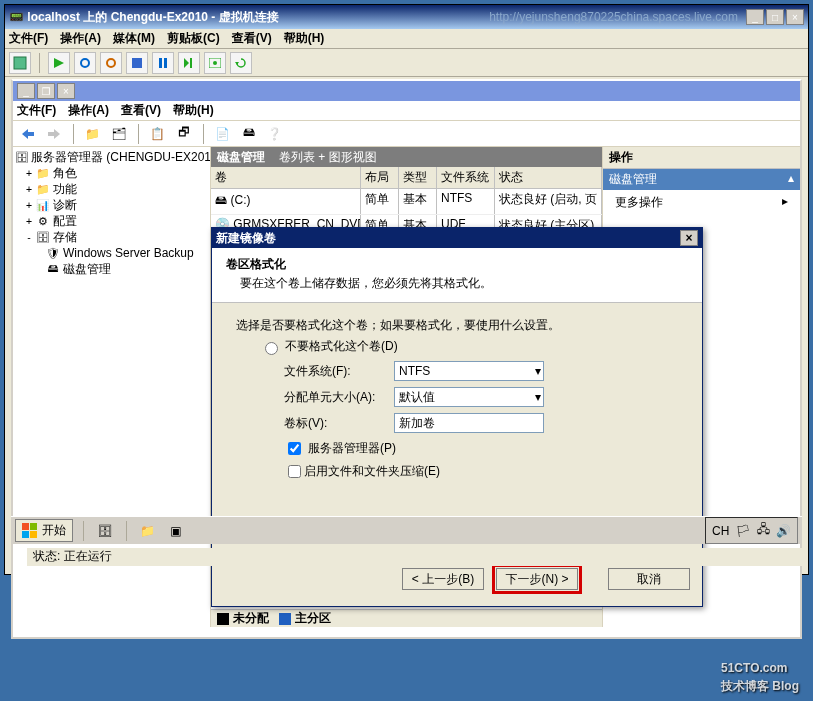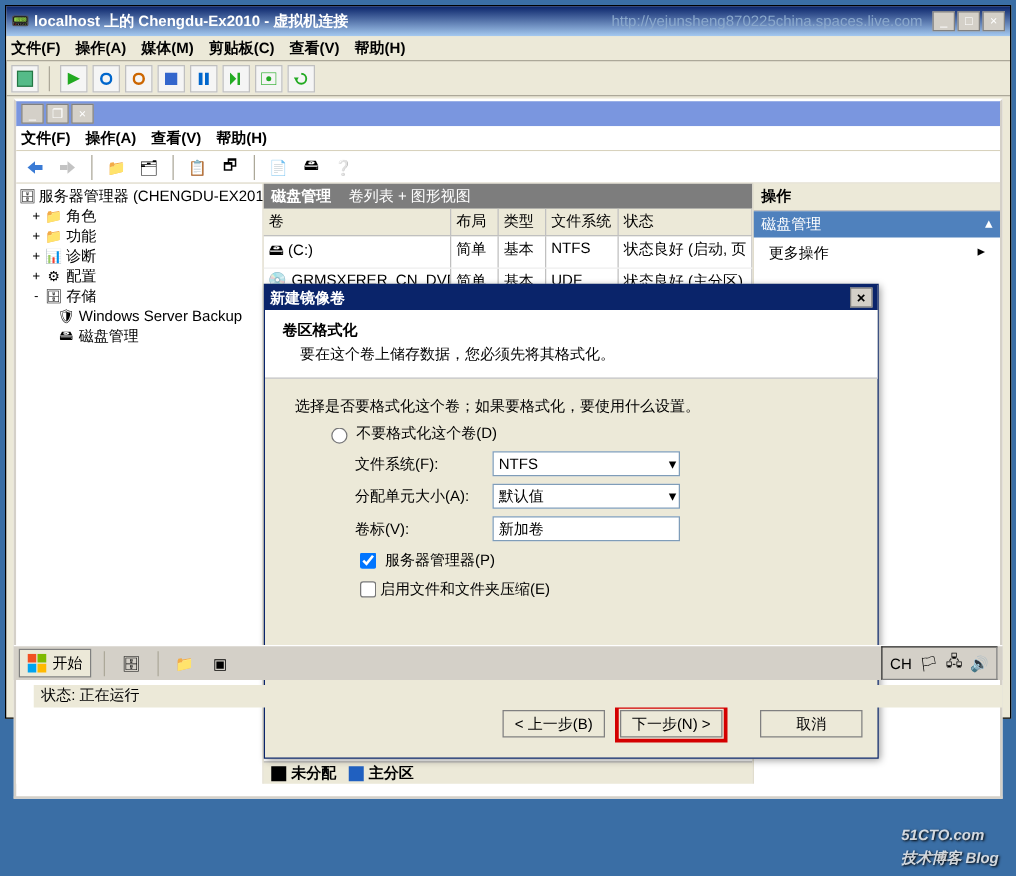--- a/index.html
+++ b/index.html
@@ -58,21 +58,21 @@
 .field-row .txt { width: 150px; height: 20px; border: 1px solid #7f9db9; background: #fff; padding: 0 4px; display: flex; align-items: center; }
 .dlg-buttons { position: absolute; bottom: 12px; right: 12px; display: flex; gap: 8px; align-items: center; }
 .dlg-btn { width: 82px; height: 22px; background: #ece9d8; border: 1px solid #808080; display: flex; align-items: center; justify-content: center; }
 .highlight-box { border: 3px solid #d40000; padding: 1px; }
 
 .taskbar { position: absolute; left: 6px; right: 6px; bottom: 30px; height: 28px; background: #d4d0c8; border-top: 1px solid #fff; display: flex; align-items: center; padding: 0 4px; gap: 6px; }
 .start-btn { background: #ece9d8; border: 1px solid #808080; padding: 2px 6px; display: flex; align-items: center; gap: 4px; }
 .tray { margin-left: auto; display: flex; align-items: center; gap: 6px; border: 1px inset #808080; padding: 2px 6px; }
 .status-line { position: absolute; left: 6px; right: 6px; bottom: 8px; height: 18px; background: #ece9d8; display: flex; align-items: flex-start; padding: 0 6px; margin-left: 16px; }
 
-.watermark { position: absolute; right: 14px; bottom: 6px; color: rgba(255,255,255,0.8); font-family: Arial; font-size: 22px; font-weight: bold; font-style: italic; text-shadow: 1px 1px 2px #000; pointer-events: none; }
+.watermark { position: absolute; right: 14px; bottom: 6px; color: rgba(255,255,255,0.8); font-family: Arial; font-size: 22px; font-weight: bold; text-shadow: 1px 1px 2px #000; pointer-events: none; }
 .watermark .sub { font-size: 12px; display: block; text-align: right; }
 svg { display: block; }
 </style>
 </head>
 <body>
 
 <div class="outer-frame">
   <div class="title-bar">
     <span class="caption">
       <span>📟</span>

